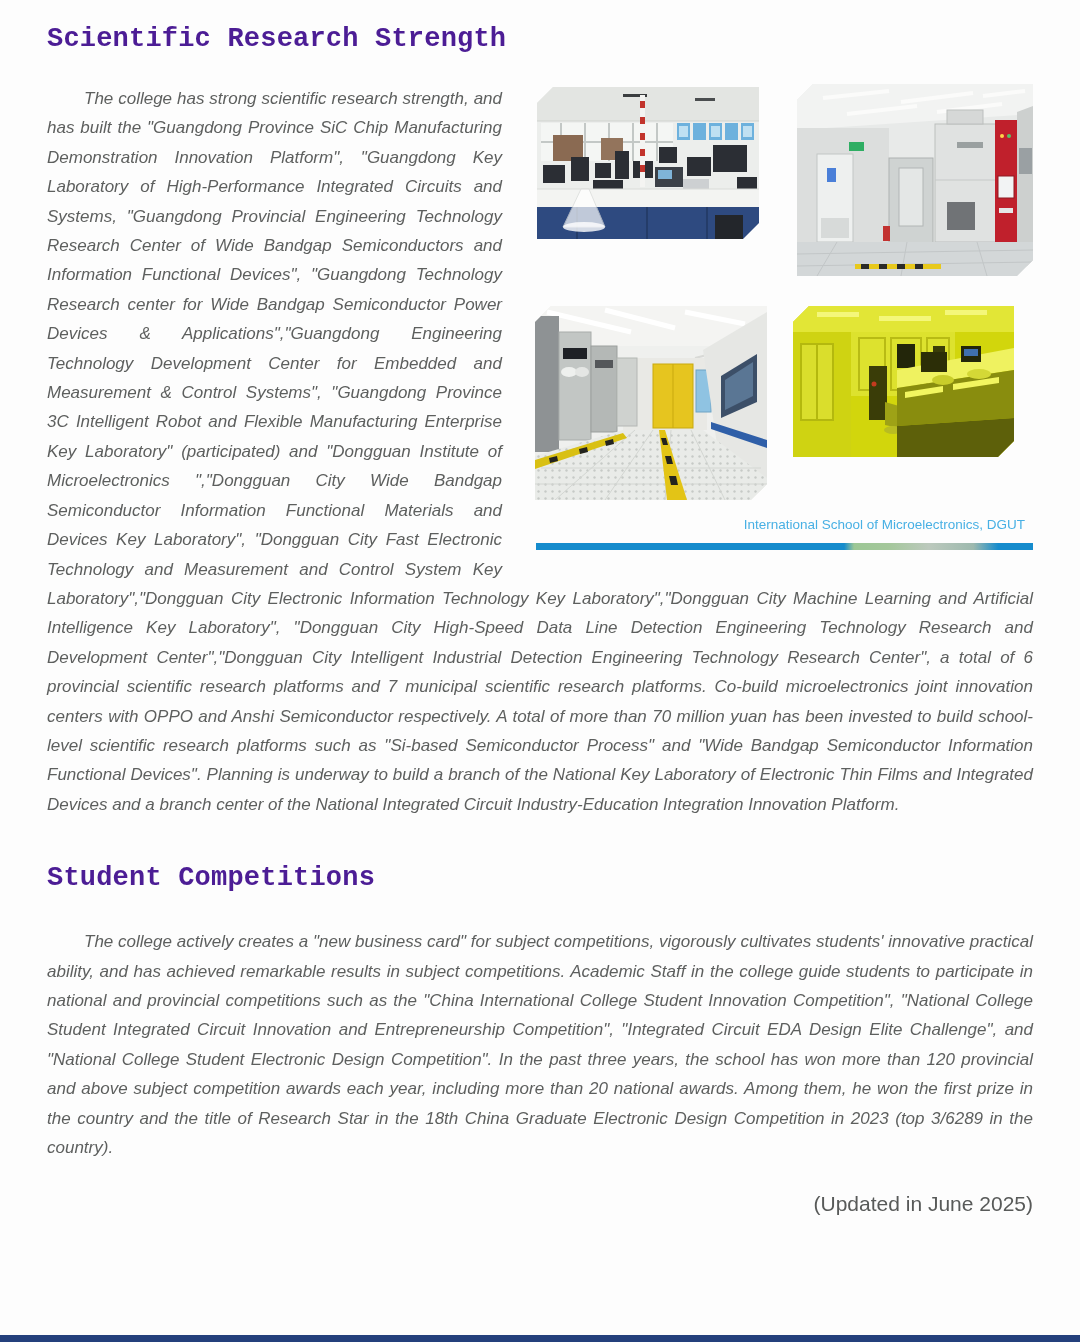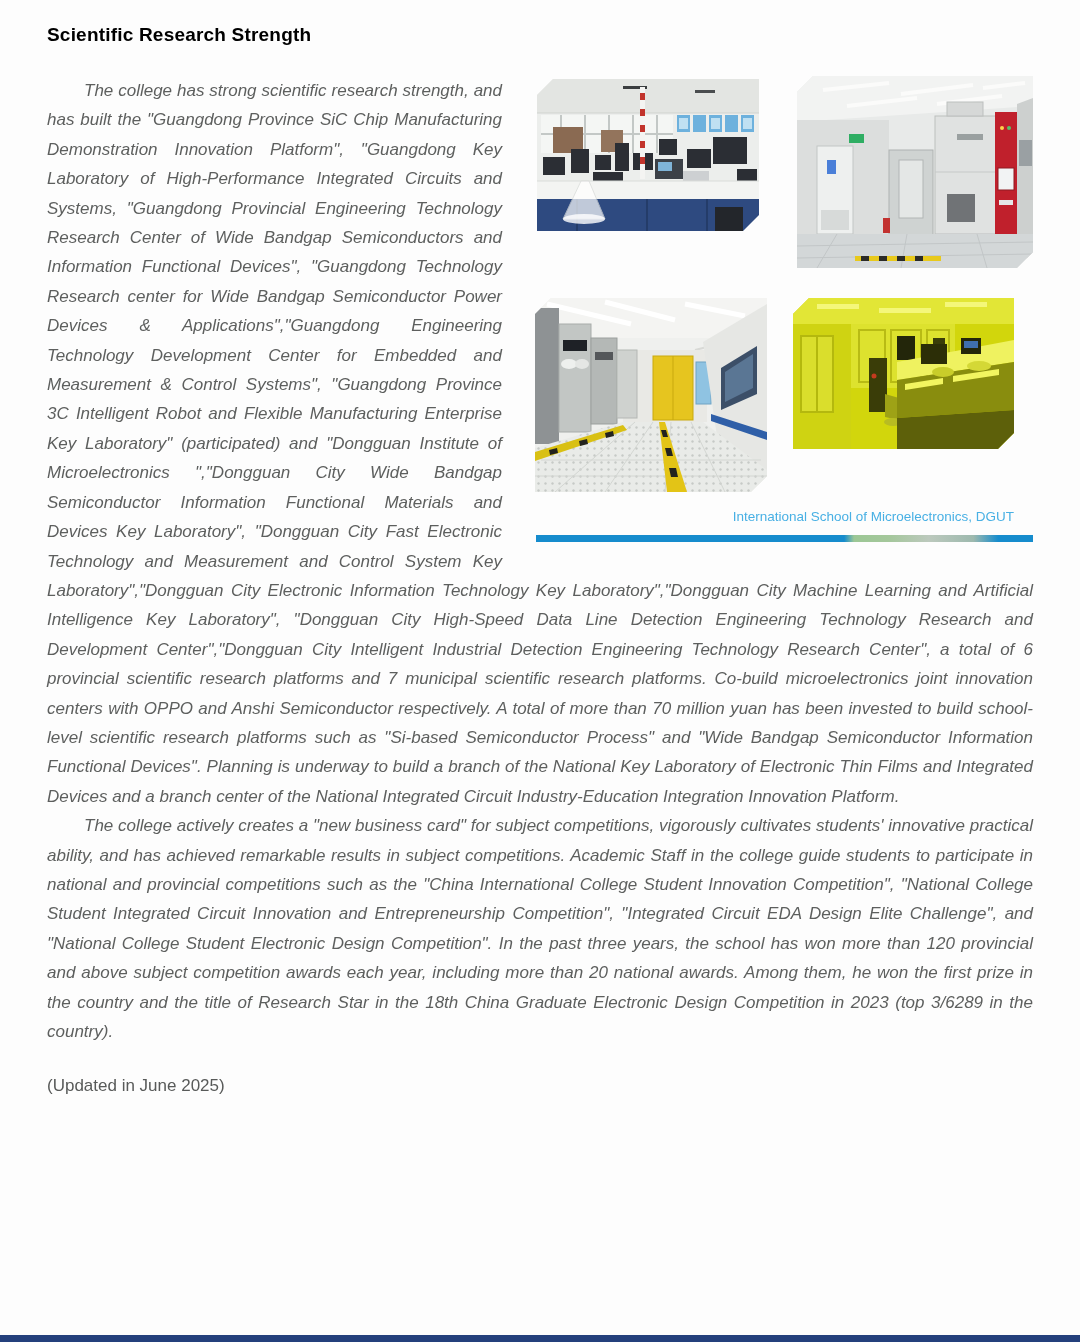--- a/index.html
+++ b/index.html
@@ -8,25 +8,26 @@
     width:1080px;
     height:1342px;
     margin:0 auto;
     background:#fdfdfd;
     box-sizing:border-box;
     padding:0 47px;
     overflow:hidden;
     font-family:"Liberation Sans","DejaVu Sans",sans-serif;
   }
   h1.sec-title{
-    font-size:19px;
+    font-size:27px;
     font-weight:bold;
-    color:#000000;
+    color:#4c1d95;
     letter-spacing:.2px;
     margin:0 0 30px 0;
+    font-family:Liberation Mono, monospace;
   }
   .sec-title-1{padding-top:24px;}
   .sec-title-2{margin-top:44px !important; margin-bottom:34px !important;}
   .para-wrap{overflow:visible;}
   .para-wrap::after{content:"";display:block;clear:both;}
   .body-para{
     font-size:17px;
     line-height:29.4px;
     color:#5d5f5e;
     text-align:justify;
@@ -46,37 +47,38 @@
   .photo svg{display:block;width:100%;height:100%;}
   .cut-corners{
     clip-path:polygon(16px 0,100% 0,100% calc(100% - 16px),calc(100% - 16px) 100%,0 100%,0 16px);
   }
   .photo-1{left:2px;top:3px;width:222px;height:152px;}
   .photo-2{left:262px;top:0;width:236px;height:192px;}
   .photo-3{left:0;top:222px;width:232px;height:194px;}
   .photo-4{left:258px;top:222px;width:221px;height:151px;}
   .media-caption{
     position:absolute;
-    top:433px;right:19px;
+    top:433px;right:8px;
     font-size:13.5px;
     color:#48b0e4;
     text-align:right;
   }
   .accent-bar{
     position:absolute;
     top:459px;left:1px;width:497px;height:7px;
     background:linear-gradient(to right,
       #168ccd 0%, #168ccd 62%,
       #9cc795 64%, #a4c79b 71%,
       #bcc9bd 79%, #9db9ae 88%,
       #168ccd 93%, #168ccd 100%);
   }
   .updated-note{
-    font-size:17px;
+    font-size:21px;
     color:#585a59;
+    text-align:right;
     margin-top:30px;
   }
   .footer-bar{
     position:absolute;
     left:0;right:0;bottom:0;height:7px;
     background:#24407c;
   }
 </style>
 </head>
 <body>
@@ -319,19 +321,20 @@
         </svg>
       </figure>
 
       <div class="media-caption">International School of Microelectronics, DGUT</div>
       <div class="accent-bar"></div>
     </aside>
 
     <div class="body-para">The college has strong scientific research strength, and has built the "Guangdong Province SiC Chip Manufacturing Demonstration Innovation Platform", "Guangdong Key Laboratory of High-Performance Integrated Circuits and Systems, "Guangdong Provincial Engineering Technology Research Center of Wide Bandgap Semiconductors and Information Functional Devices", "Guangdong Technology Research center for Wide Bandgap Semiconductor Power Devices &amp; Applications","Guangdong Engineering Technology Development Center for Embedded and Measurement &amp; Control Systems", "Guangdong Province 3C Intelligent Robot and Flexible Manufacturing Enterprise Key Laboratory" (participated) and "Dongguan Institute of Microelectronics ","Dongguan City Wide Bandgap Semiconductor Information Functional Materials and Devices Key Laboratory", "Dongguan City Fast Electronic Technology and Measurement and Control System Key Laboratory","Dongguan City Electronic Information Technology Key Laboratory","Dongguan City Machine Learning and Artificial Intelligence Key Laboratory", "Dongguan City High-Speed Data Line Detection Engineering Technology Research and Development Center","Dongguan City Intelligent Industrial Detection Engineering Technology Research Center", a total of 6 provincial scientific research platforms and 7 municipal scientific research platforms. Co-build microelectronics joint innovation centers with OPPO and Anshi Semiconductor respectively. A total of more than 70 million yuan has been invested to build school-level scientific research platforms such as "Si-based Semiconductor Process" and "Wide Bandgap Semiconductor Information Functional Devices". Planning is underway to build a branch of the National Key Laboratory of Electronic Thin Films and Integrated Devices and a branch center of the National Integrated Circuit Industry-Education Integration Innovation Platform.</div>
   </div>
 
+  <h1 class="sec-title sec-title-2">Student Competitions</h1>
 
   <div class="body-para">The college actively creates a "new business card" for subject competitions, vigorously cultivates students' innovative practical ability, and has achieved remarkable results in subject competitions. Academic Staff in the college guide students to participate in national and provincial competitions such as the "China International College Student Innovation Competition", "National College Student Integrated Circuit Innovation and Entrepreneurship Competition", "Integrated Circuit EDA Design Elite Challenge", and "National College Student Electronic Design Competition". In the past three years, the school has won more than 120 provincial and above subject competition awards each year, including more than 20 national awards. Among them, he won the first prize in the country and the title of Research Star in the 18th China Graduate Electronic Design Competition in 2023 (top 3/6289 in the country).</div>
 
   <div class="updated-note">(Updated in June 2025)</div>
 
   <div class="footer-bar"></div>
 </div>
 
 </body></html>

